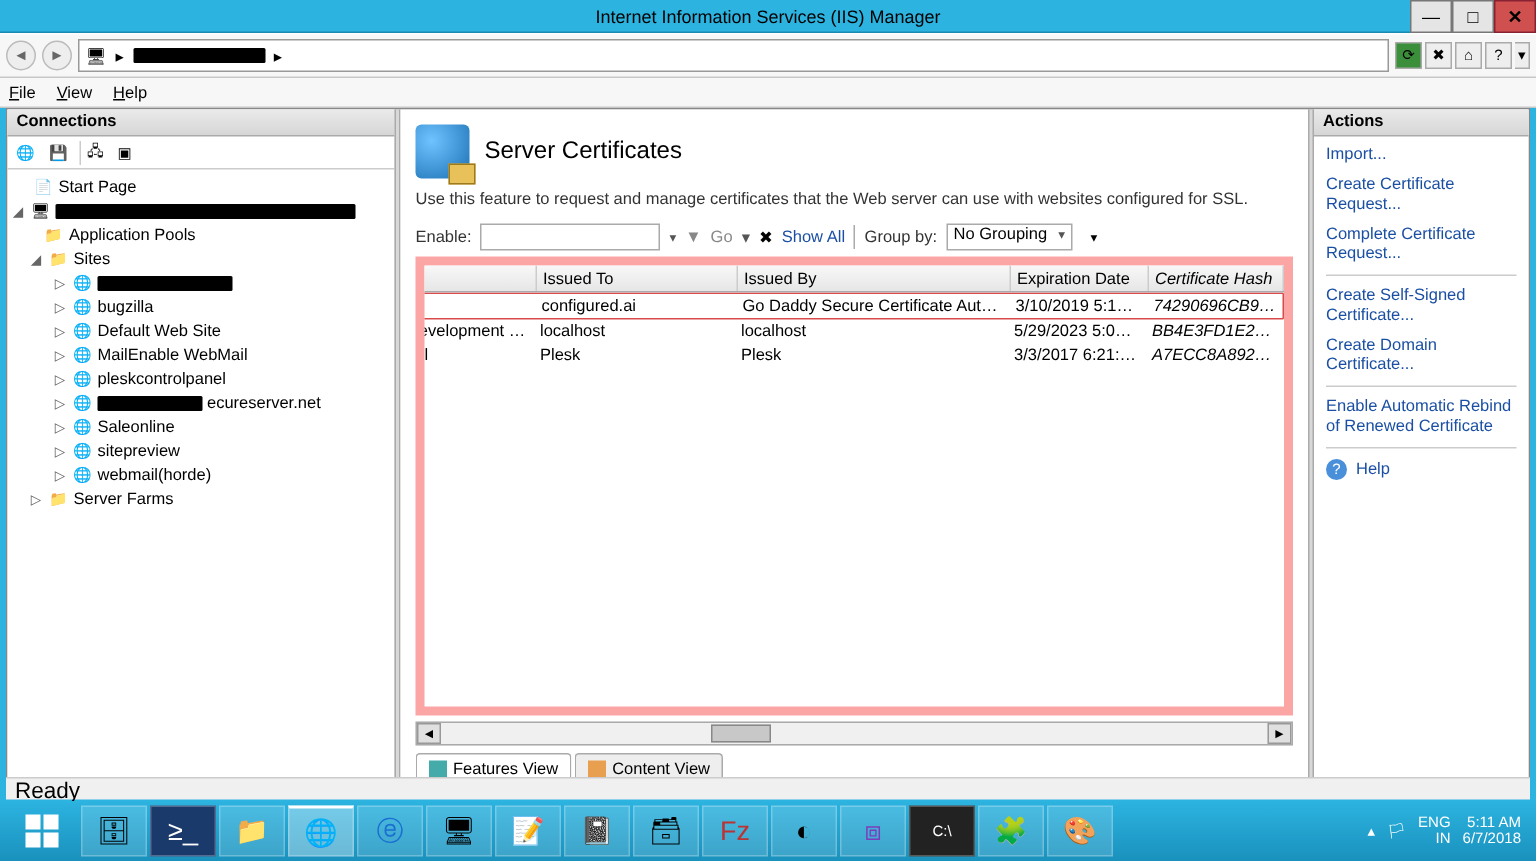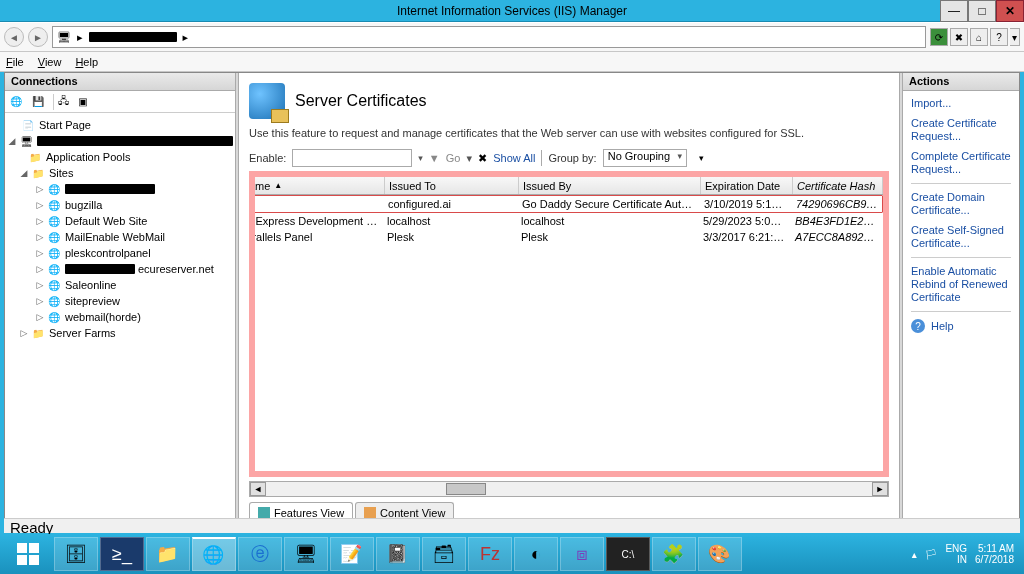--- a/index.html
+++ b/index.html
@@ -25,21 +25,21 @@
 
 .menubar { height:20px; background:#f7f7f7; border-bottom:1px solid #c7c7c7; display:flex; align-items:center; padding:0 6px; gap:14px; font-size:11px;}
 .menubar span { cursor:default;}
 .menubar span u { text-decoration:underline;}
 
 
 .mainregion { position:absolute; top:72px; bottom:46px; left:4px; right:4px; background:#f0f0f0; display:flex; border:1px solid #888;}
 .splitter { width:4px; background:#d8d8d8; border-left:1px solid #aaa; border-right:1px solid #aaa;}
 
 
-.connections { width:230px; display:flex; flex-direction:column; background:#fff;}
+.connections { width:258px; display:flex; flex-direction:column; background:#fff;}
 .panel-hdr { height:18px; background:linear-gradient(#eaeaea,#d6d6d6); font-size:11px; font-weight:bold; padding:2px 6px; border-bottom:1px solid #aaa;}
 .conn-toolbar { height:22px; border-bottom:1px solid #ccc; display:flex; align-items:center; gap:6px; padding:0 4px;}
 .tbtn { width:16px; height:16px; display:flex; align-items:center; justify-content:center; font-size:10px;}
 .tree { flex:1; overflow:auto; font-size:11px; padding:4px 2px;}
 .tree .node { display:flex; align-items:center; gap:3px; height:16px; white-space:nowrap; padding-left:2px;}
 .exp { width:10px; text-align:center; color:#666; font-size:9px;}
 .ico { width:14px; height:14px; display:inline-flex; align-items:center; justify-content:center; font-size:10px;}
 .redacted { background:#000; color:#000; border-radius:1px; display:inline-block; height:10px;}
 
 
@@ -71,21 +71,21 @@
 .sbtn { width:16px; height:14px; background:#e0e0e0; border:1px solid #999; font-size:9px; display:flex; align-items:center; justify-content:center;}
 .strack { flex:1; position:relative; height:14px;}
 .sthumb { position:absolute; left:180px; width:40px; height:12px; top:1px; background:#c8c8c8; border:1px solid #888;}
 
 .tabbar { height:22px; display:flex; align-items:flex-end; gap:2px; margin-top:4px; border-bottom:1px solid #aaa;}
 .tab { height:20px; padding:2px 8px; font-size:11px; border:1px solid #aaa; background:#eee; border-bottom:none; display:flex; align-items:center; gap:4px; border-radius:3px 3px 0 0;}
 .tab.active { background:#fff;}
 .tab .dot{ width:12px;height:12px;}
 
 
-.actions { width:116px; background:#fff; display:flex; flex-direction:column;}
+.actions { width:143px; background:#fff; display:flex; flex-direction:column;}
 .actlist { font-size:11px; padding:6px 8px; display:flex; flex-direction:column; gap:7px;}
 .actlink { color:#1a4fa3; cursor:default; line-height:13px;}
 .actsep { height:1px; background:#ccc; margin:0;}
 .help { display:flex; align-items:center; gap:6px;}
 .help .q { width:14px; height:14px; border-radius:50%; background:#4a8fd9; color:#fff; font-size:10px; display:flex; align-items:center; justify-content:center;}
 
 
 .taskbar { position:absolute; bottom:0; left:0; right:0; height:40px; background:linear-gradient(#2cb3e0,#1a91bd); display:flex; align-items:center; padding:0 4px; gap:2px;}
 .startbtn { width:48px; height:40px; display:flex; align-items:center; justify-content:center;}
 .wintile { width:22px; height:22px; display:grid; grid-template-columns:1fr 1fr; grid-template-rows:1fr 1fr; gap:2px;}
@@ -305,22 +305,22 @@
 
   <div class="splitter"></div>
 
   <div class="actions">
     <div class="panel-hdr">Actions</div>
     <div class="actlist">
       <div class="actlink">Import...</div>
       <div class="actlink">Create Certificate Request...</div>
       <div class="actlink">Complete Certificate Request...</div>
       <div class="actsep"></div>
+      <div class="actlink">Create Self-Signed Certificate...</div>
       <div class="actlink">Create Domain Certificate...</div>
-      <div class="actlink">Create Self-Signed Certificate...</div>
       <div class="actsep"></div>
       <div class="actlink">Enable Automatic Rebind of Renewed Certificate</div>
       <div class="actsep"></div>
       <div class="help">
         <div class="q">?</div>
         <span class="actlink">Help</span>
       </div>
     </div>
   </div>
 

